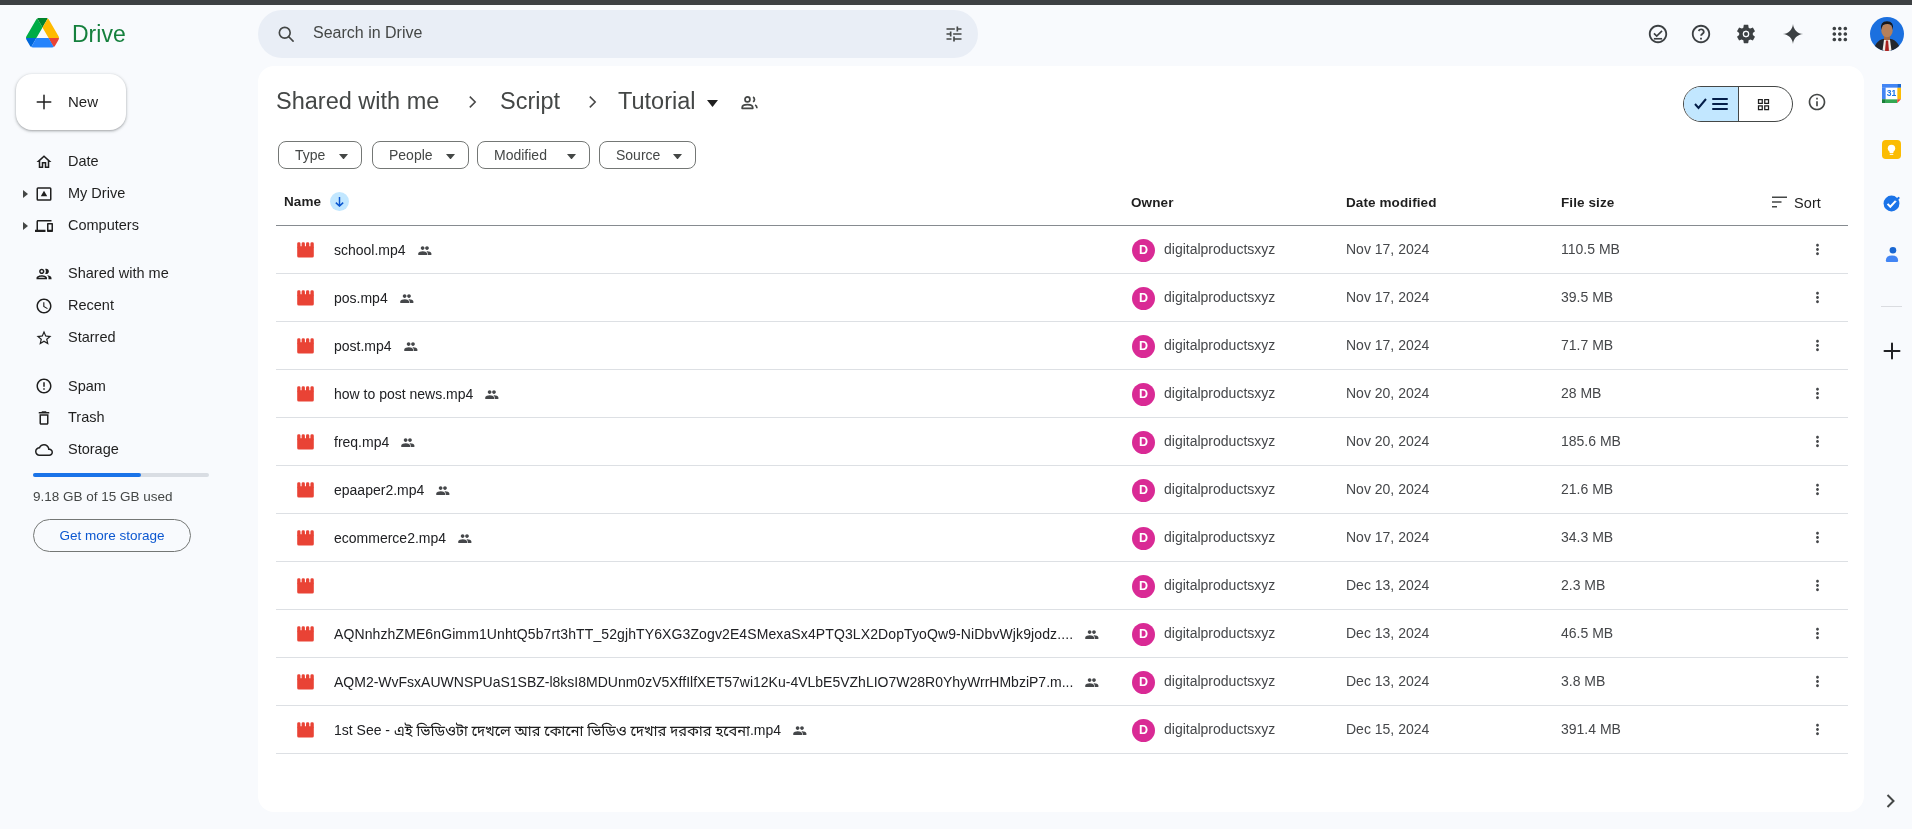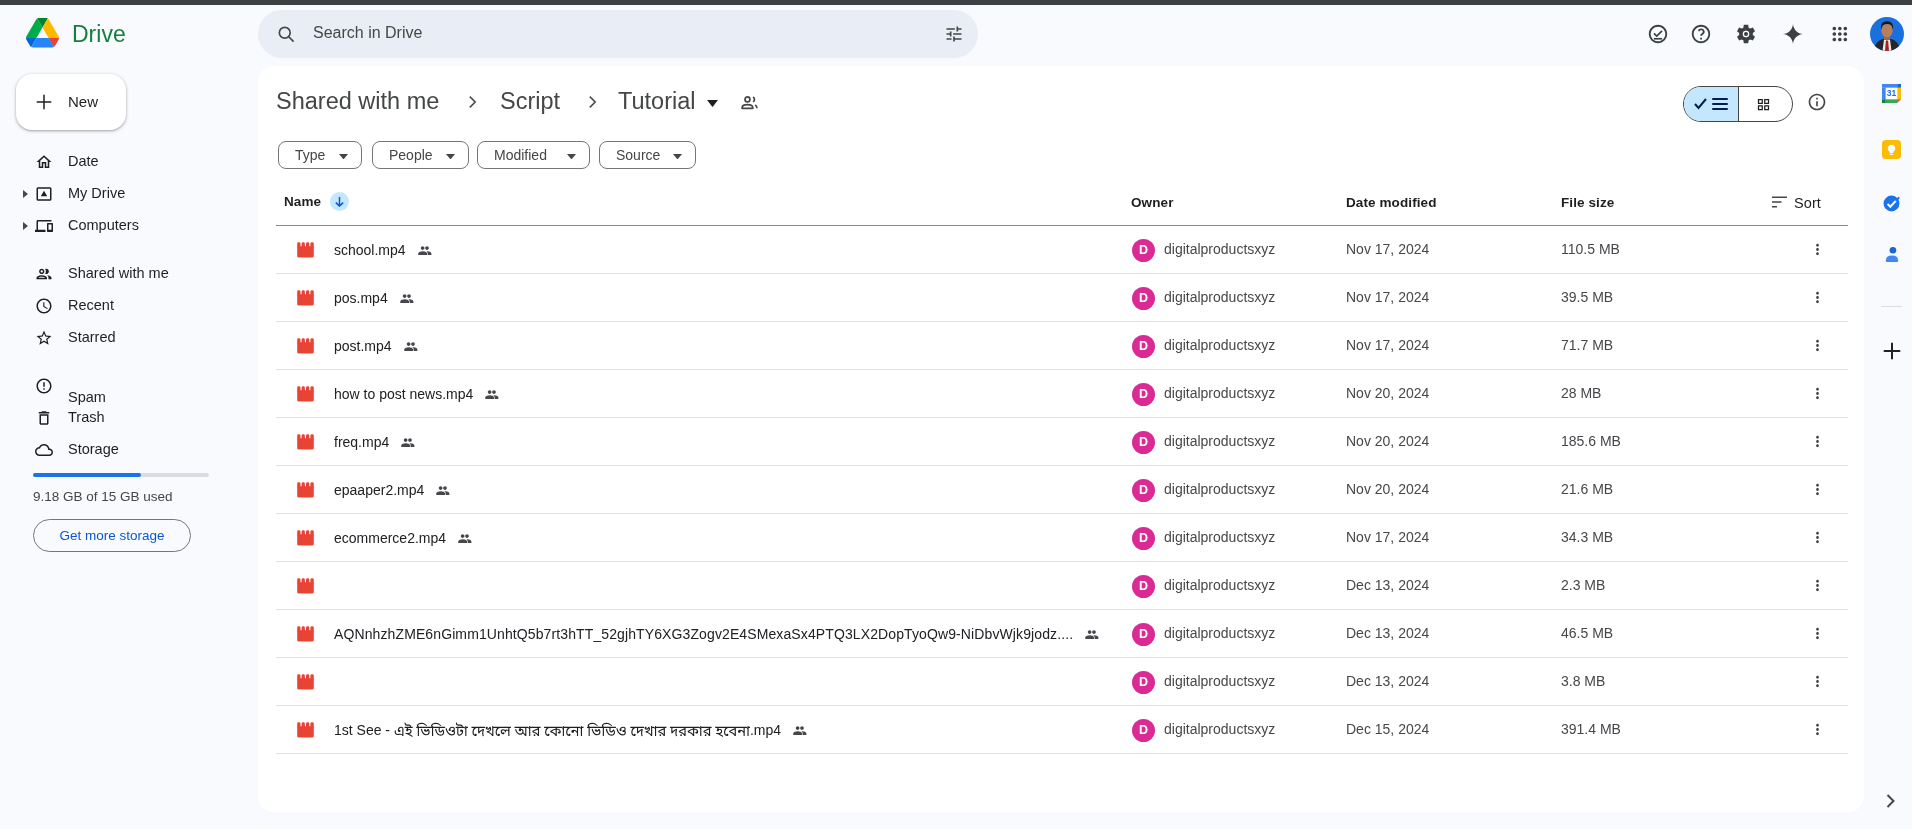--- a/index.html
+++ b/index.html
@@ -143,21 +143,21 @@
     <path fill="#1f1f1f" d="M11.99 2C6.47 2 2 6.48 2 12s4.47 10 9.99 10C17.52 22 22 17.52 22 12S17.52 2 11.99 2zM12 20c-4.42 0-8-3.58-8-8s3.58-8 8-8 8 3.58 8 8-3.58 8-8 8zm.5-13H11v6l5.25 3.15.75-1.23-4.5-2.67z"></path>
   </svg>
 <span class="nav" style="top:297px">Recent</span>
 <svg class="nic" style="top:329px" viewBox="0 0 24 24">
     <path fill="#1f1f1f" d="M22 9.24l-7.19-.62L12 2 9.19 8.63 2 9.24l5.46 4.73L5.82 21 12 17.27 18.18 21l-1.63-7.03L22 9.24zM12 15.4l-3.76 2.27 1-4.28-3.32-2.88 4.38-.38L12 6.1l1.71 4.04 4.38.38-3.32 2.88 1 4.28L12 15.4z"></path>
   </svg>
 <span class="nav" style="top:329px">Starred</span>
 <svg class="nic" style="top:377px" viewBox="0 0 24 24">
     <path fill="#1f1f1f" d="M11 15h2v2h-2zm0-8h2v6h-2zm.99-5C6.47 2 2 6.48 2 12s4.47 10 9.99 10C17.52 22 22 17.52 22 12S17.52 2 11.99 2zM12 20c-4.42 0-8-3.58-8-8s3.58-8 8-8 8 3.58 8 8-3.58 8-8 8z"></path>
   </svg>
-<span class="nav" style="top:389px">Spam</span>
+<span class="nav" style="top:378px">Spam</span>
 <svg class="nic" style="top:409px" viewBox="0 0 24 24">
     <path fill="#1f1f1f" d="M16 9v10H8V9h8m-1.5-6h-5l-1 1H5v2h14V4h-3.5l-1-1zM18 7H6v12c0 1.1.9 2 2 2h8c1.1 0 2-.9 2-2V7z"></path>
   </svg>
 <span class="nav" style="top:409px">Trash</span>
 <svg class="nic" style="top:441px" viewBox="0 0 24 24">
     <path fill="#1f1f1f" d="M19.35 10.04C18.67 6.59 15.64 4 12 4 9.11 4 6.6 5.64 5.35 8.04 2.34 8.36 0 10.91 0 14c0 3.31 2.69 6 6 6h13c2.76 0 5-2.24 5-5 0-2.64-2.05-4.78-4.65-4.96zM19 18H6c-2.21 0-4-1.79-4-4s1.79-4 4-4h.71C7.37 7.69 9.48 6 12 6c3.04 0 5.5 2.46 5.5 5.5v.5H19c1.66 0 3 1.34 3 3s-1.34 3-3 3z"></path>
   </svg>
 <span class="nav" style="top:441px">Storage</span>
 <div id="pbar">
     <i></i>
@@ -469,20 +469,26 @@
     <div class="row" style="top:592px">
       <svg class="vid" viewBox="0 0 17 16">
         <g fill="#e94335">
           <rect x="0.2" y="4.2" width="16.6" height="11.4" rx="1.6"></rect>
           <rect x="0.2" y="0.3" width="3.3" height="6" rx="1.4"></rect>
           <rect x="4.6" y="0.3" width="3.3" height="6" rx="1.4"></rect>
           <rect x="9.0" y="0.3" width="3.3" height="6" rx="1.4"></rect>
           <rect x="13.4" y="0.3" width="3.4" height="6" rx="1.4"></rect>
         </g>
       </svg>
+      <div class="nmwrap">
+        <span class="nm">AQM2-WvFsxAUWNSPUaS1SBZ-l8ksI8MDUnm0zV5XffIlfXET57wi12Ku-4VLbE5VZhLIO7W28R0YhyWrrHMbziP7.m...</span>
+        <svg class="ppl" viewBox="0 0 24 24">
+          <path fill="#45474a" d="M9 11c1.66 0 3-1.34 3-3S10.66 5 9 5 6 6.34 6 8s1.34 3 3 3zm7 0c1.66 0 3-1.34 3-3s-1.34-3-3-3-3 1.34-3 3 1.34 3 3 3zM9 13c-2.33 0-7 1.17-7 3.5V19h14v-2.5c0-2.33-4.67-3.5-7-3.5zm7 0c-.29 0-.62.02-.97.05 1.16.84 1.97 1.97 1.97 3.45V19h6v-2.5c0-2.33-4.67-3.5-7-3.5z"></path>
+        </svg>
+      </div>
       <span class="av">D</span>
       <span class="own">digitalproductsxyz</span>
       <span class="dt">Dec 13, 2024</span>
       <span class="sz">3.8 MB</span>
       <svg class="dots" viewBox="0 0 24 24">
         <path fill="#45474a" d="M12 8c1.1 0 2-.9 2-2s-.9-2-2-2-2 .9-2 2 .9 2 2 2zm0 2c-1.1 0-2 .9-2 2s.9 2 2 2 2-.9 2-2-.9-2-2-2zm0 6c-1.1 0-2 .9-2 2s.9 2 2 2 2-.9 2-2-.9-2-2-2z"></path>
       </svg>
     </div>
     <div class="row" style="top:640px">
       <svg class="vid" viewBox="0 0 17 16">

